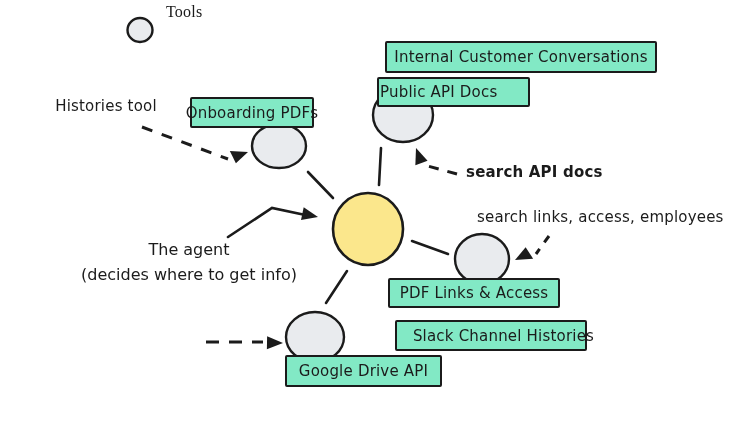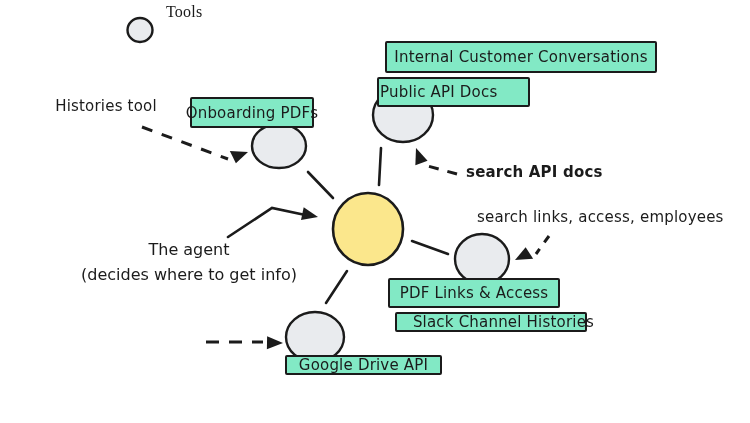--- a/index.html
+++ b/index.html
@@ -97,23 +97,23 @@
 
 
   <div class="tool-box" style="left:190px; top:97px; width:124px; height:31px;">Onboarding PDFs</div>
 
   <div class="tool-box" style="left:385px; top:41px; width:272px; height:32px;">Internal Customer Conversations</div>
 
   <div class="tool-box" style="left:377px; top:77px; width:153px; height:30px; justify-content:flex-start; padding-left:1px;">Public API Docs</div>
 
   <div class="tool-box" style="left:388px; top:278px; width:172px; height:30px;">PDF Links &amp; Access</div>
 
-  <div class="tool-box" style="left:395px; top:312px; width:192px; height:20px;padding-left:25px;">Slack Channel Histories</div>
+  <div class="tool-box" style="left:395px; top:320px; width:192px; height:31px;padding-left:25px;">Slack Channel Histories</div>
 
-  <div class="tool-box" style="left:285px; top:355px; width:157px; height:20px;">Google Drive API</div>
+  <div class="tool-box" style="left:285px; top:355px; width:157px; height:32px;">Google Drive API</div>
 
   <div class="float-label" style="left:166px; top:3px; font-size:16px;font-family:Liberation Serif, serif;">Tools</div>
 
   <div class="agent-label">
     <div>The agent</div>
     <div>(decides where to get info)</div>
   </div>
 
   <div class="float-label" style="left:40px; top:97px; width:132px; text-align:center;">Histories tool</div>
 

